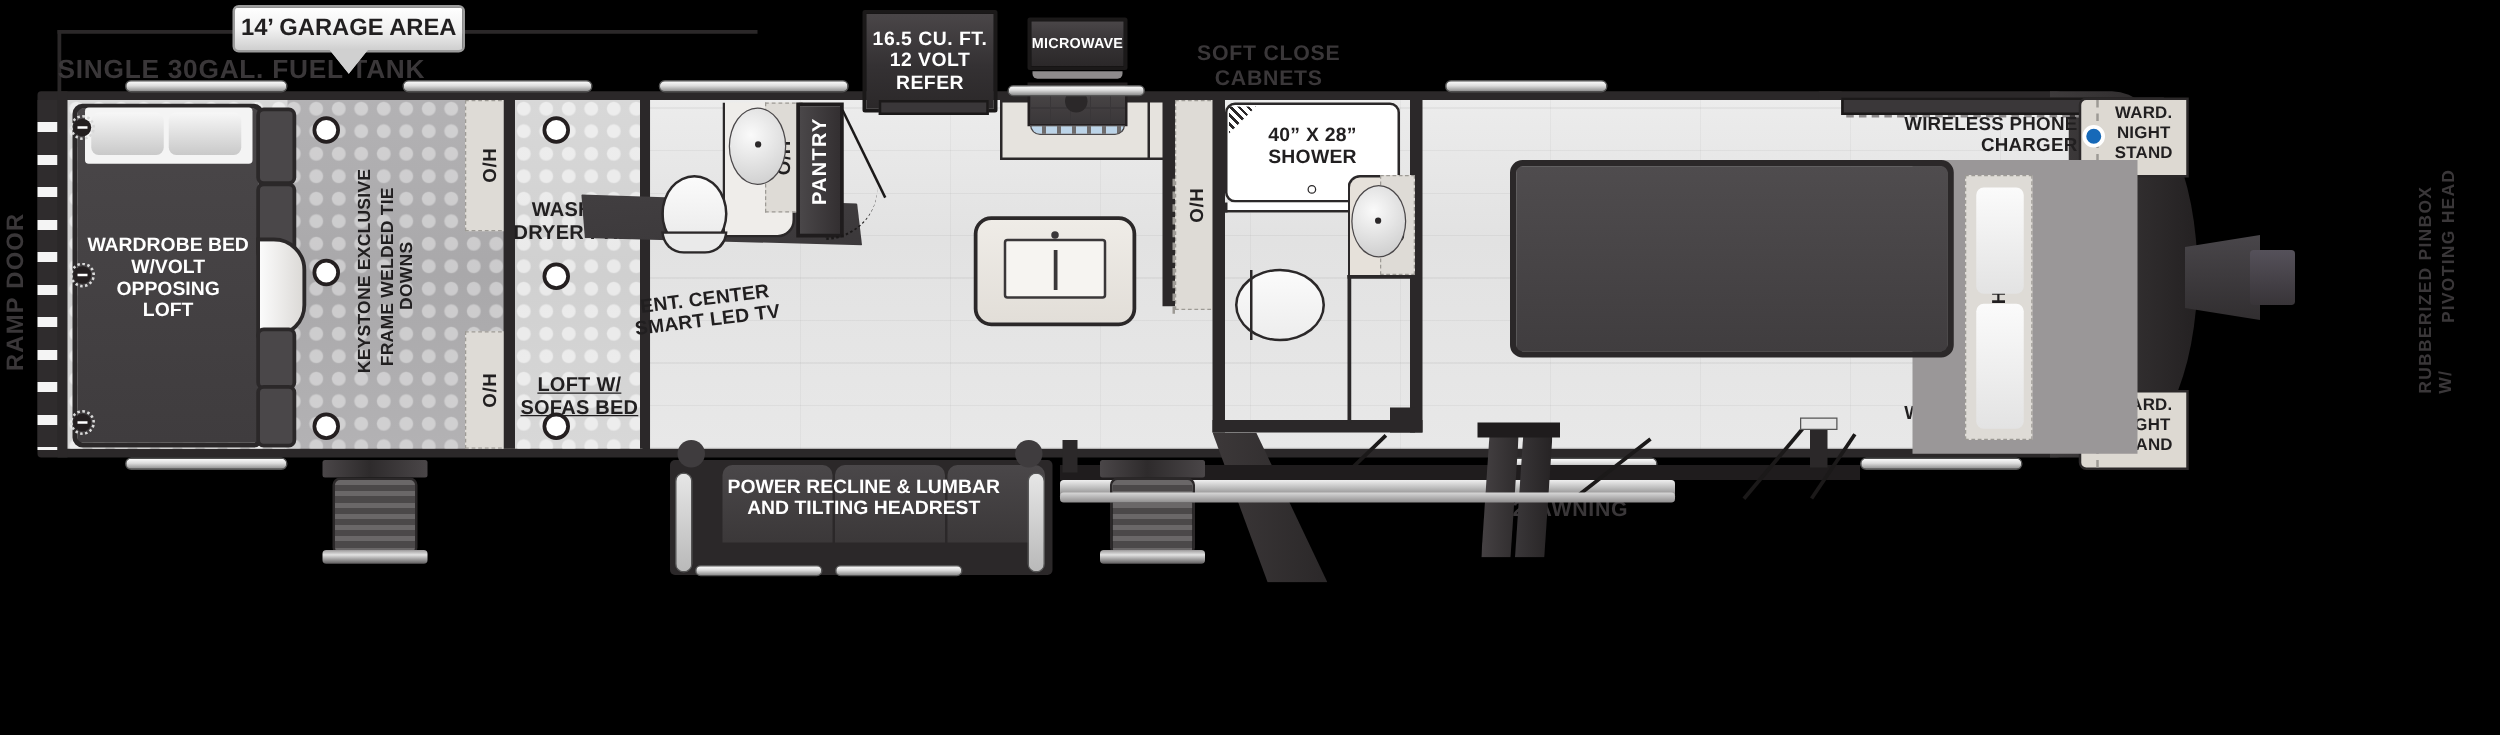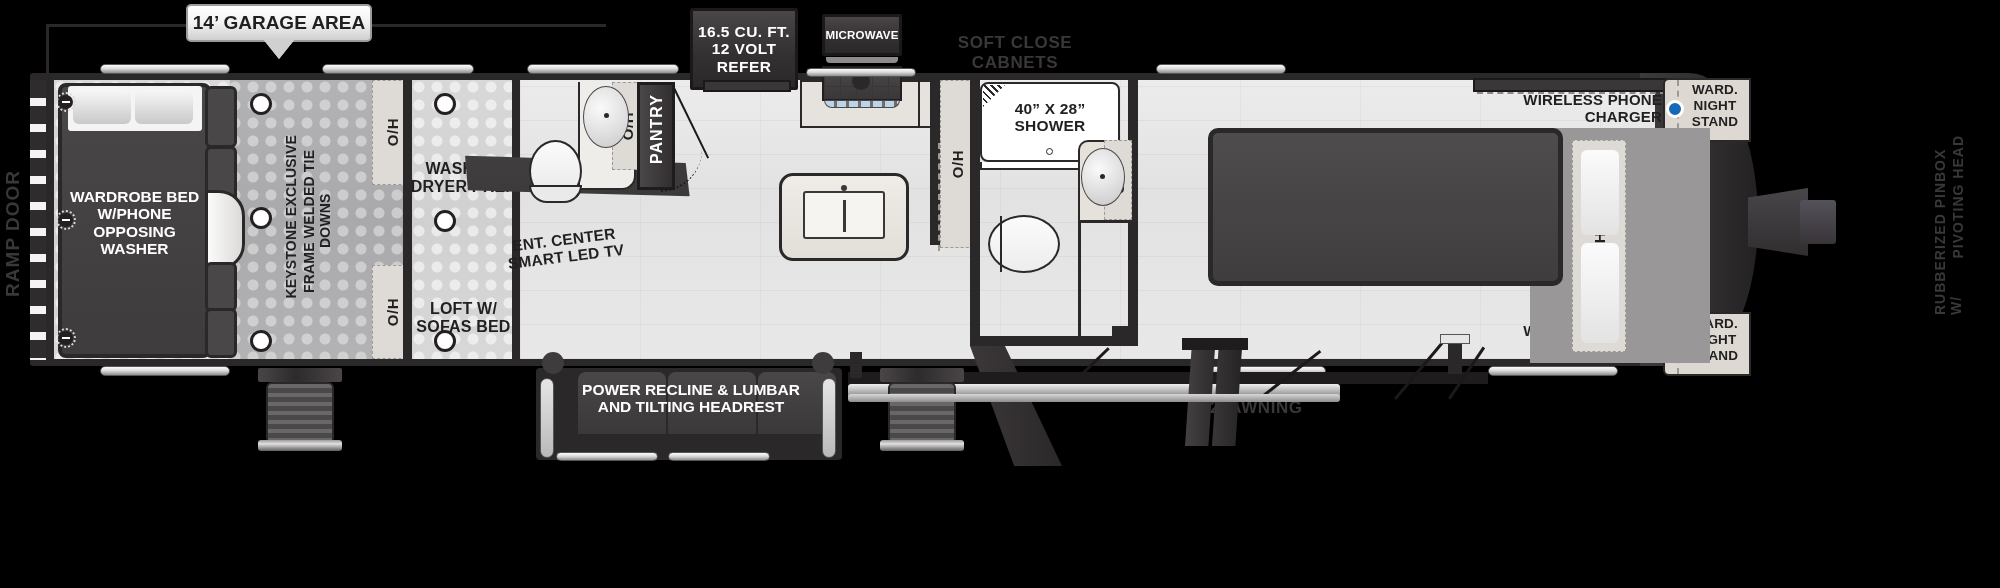--- a/index.html
+++ b/index.html
@@ -106,20 +106,21 @@
   .axle{background:linear-gradient(180deg,#efefef,#bdbdbd 45%,#7d7b7c);border-radius:3px;}
   .leadline{background:#1b1919;transform-origin:0 0;height:3px;}
 </style>
 </head>
 <body>
 
 <div id="stage">
 
   <div class="abs" style="left:46px;top:24px;width:560px;height:50px;border-left:3px solid #2b2829;border-top:3px solid #2b2829;"></div>
 
+  <div class="abs anno" style="left:46px;top:44px;width:300px;font-size:21px;text-align:left;">SINGLE 30GAL. FUEL TANK</div>
 
   <div class="abs callout-light" style="left:186px;top:4px;width:186px;height:38px;font-size:19px;">
     <span>14’ GARAGE AREA</span>
     <i class="tail" style="bottom:-19px;border-top-color:#d6d6d6;"></i>
   </div>
 
   <div class="abs anno" style="left:930px;top:33px;width:170px;font-size:17px;">
     <div>SOFT CLOSE</div>
     <div>CABNETS</div>
   </div>
@@ -153,23 +154,23 @@
   <div class="abs floor-garage" style="left:228px;top:80px;width:175px;height:279px;"></div>
   <div class="abs floor-garage-l" style="left:54px;top:80px;width:176px;height:279px;"></div>
 
   <div class="abs" style="left:58px;top:83px;width:153px;height:275px;
               background:linear-gradient(180deg,#4a4749,#3f3c3e);border:4px solid #2b2829;border-radius:8px;"></div>
   <div class="abs" style="left:68px;top:86px;width:134px;height:45px;background:#f4f4f4;border-radius:3px;"></div>
   <div class="abs" style="left:73px;top:90px;width:58px;height:34px;background:linear-gradient(180deg,#f7f7f7,#c9c9c9);border-radius:6px;"></div>
   <div class="abs" style="left:135px;top:90px;width:58px;height:34px;background:linear-gradient(180deg,#f7f7f7,#c9c9c9);border-radius:6px;"></div>
   <div class="abs lbl-w" style="left:58px;top:188px;width:153px;font-size:15.5px;">
     <div>WARDROBE BED</div>
-    <div>W/PHONE</div>
+    <div>W/VOLT</div>
     <div>OPPOSING</div>
-    <div>WASHER</div>
+    <div>LOFT</div>
   </div>
   <div class="abs tiedown-ring" style="left:56px;top:92px;width:20px;height:20px;">
     <div class="tiedown" style="width:14px;height:14px;"></div>
   </div>
   <div class="abs tiedown-ring" style="left:56px;top:210px;width:20px;height:20px;">
     <div class="tiedown" style="width:14px;height:14px;"></div>
   </div>
   <div class="abs tiedown-ring" style="left:56px;top:328px;width:20px;height:20px;">
     <div class="tiedown" style="width:14px;height:14px;"></div>
   </div>
@@ -199,21 +200,21 @@
   <div class="abs wall" style="left:403px;top:80px;width:9px;height:279px;"></div>
 
   <div class="abs floor-garage-l" style="left:412px;top:80px;width:102px;height:279px;"></div>
   <div class="abs lbl" style="left:406px;top:160px;width:115px;font-size:16px;">
     <div>WASHER/</div>
     <div>DRYER PREP</div>
   </div>
   <div class="abs tiedown" style="left:434px;top:93px;width:22px;height:22px;border:3px solid #241f20;background:#fff;"></div>
   <div class="abs tiedown" style="left:434px;top:210px;width:22px;height:22px;border:3px solid #241f20;background:#fff;"></div>
   <div class="abs tiedown" style="left:434px;top:330px;width:22px;height:22px;border:3px solid #241f20;background:#fff;"></div>
-  <div class="abs lbl" style="left:406px;top:300px;width:115px;font-size:16px;">
+  <div class="abs lbl" style="left:406px;top:300px;width:115px;font-size:16px;text-decoration:underline;">
     <div>LOFT W/</div>
     <div>SOFAS BED</div>
   </div>
 
   <div class="abs wall" style="left:512px;top:80px;width:10px;height:279px;"></div>
 
   <div class="abs floor-wood" style="left:520px;top:80px;width:1135px;height:279px;"></div>
 
   <div class="abs" style="left:470px;top:95px;width:200px;height:180px;
               background:linear-gradient(135deg,#4a4749,#312e30);

